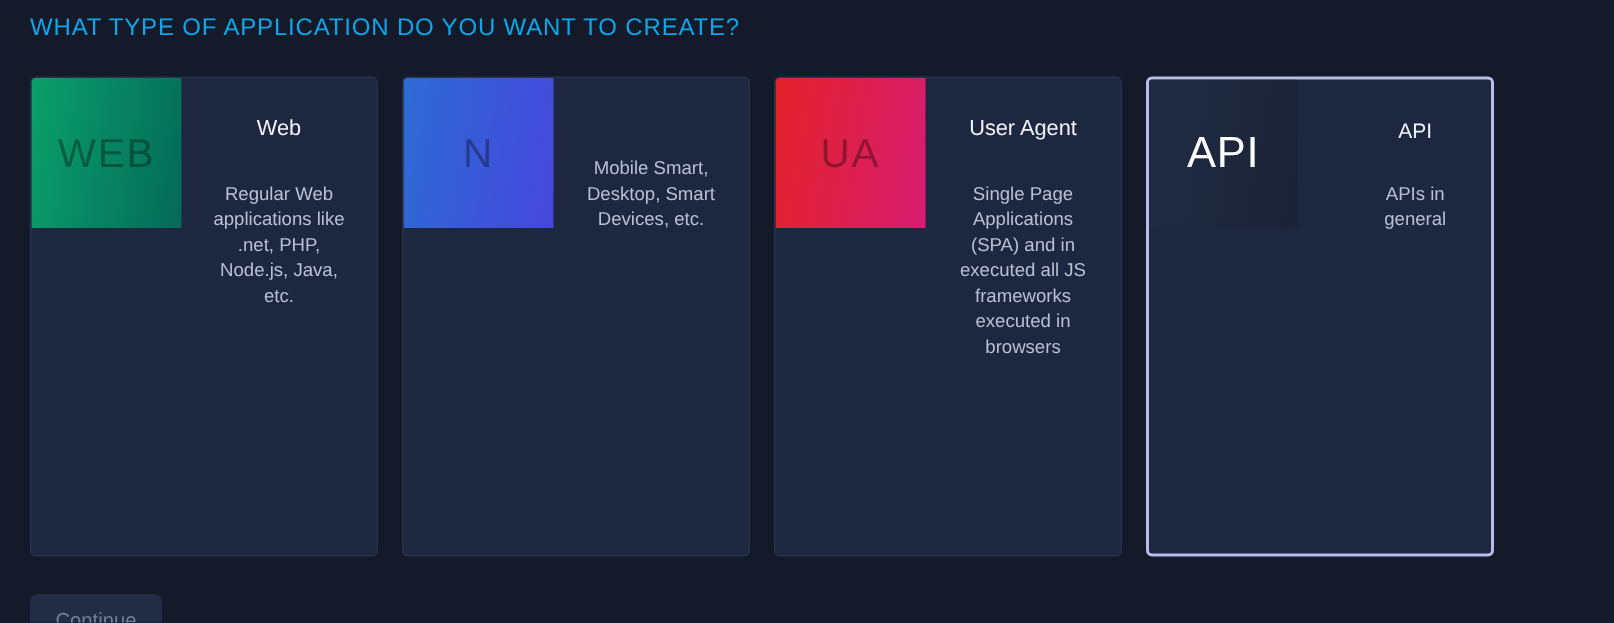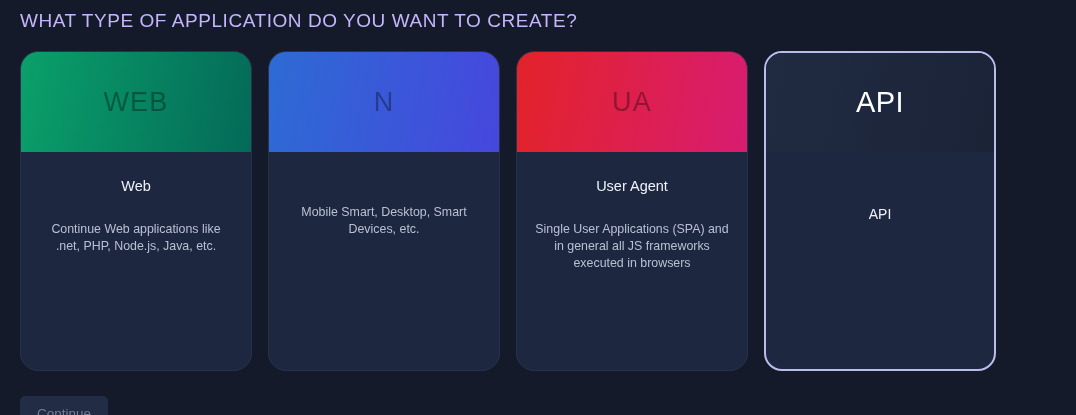--- a/index.html
+++ b/index.html
@@ -22,48 +22,48 @@
     width: 1076px;
     height: 415px;
     padding: 0;
   }
 
   
   .page-title {
     position: absolute;
     left: 20px;
     top: 10px;
-    font-size: 19px;
+    font-size: 16px;
     font-weight: 400;
     letter-spacing: 0.55px;
-    color: #c4b5fd;
+    color: #0ea5e9;
     text-transform: uppercase;
     white-space: nowrap;
   }
 
   
   .card-row {
     position: absolute;
     left: 20px;
     top: 51px;
     display: flex;
     gap: 16px;
   }
 
   .card {
     position: relative;
     width: 232px;
     height: 320px;
-    border-radius: 18px;
+    border-radius: 4px;
     background: #1d2740;
     border: 1px solid #28324d;
     overflow: hidden;
     cursor: pointer;
     display: flex;
-    flex-direction: column;
+    flex-direction: row;
   }
 
   .card.selected {
     border: 2px solid #b9bdea;
     background: #1d2740;
   }
 
   
   .card-banner {
     position: relative;
@@ -156,49 +156,50 @@
   <h1 class="page-title">WHAT TYPE OF APPLICATION DO YOU WANT TO CREATE?</h1>
 
   <div class="card-row">
 
     <div class="card">
       <div class="card-banner" style="background: linear-gradient(100deg, rgb(10, 160, 106) 0%, rgb(4, 106, 88) 100%);">
         <span class="banner-abbr">WEB</span>
       </div>
       <div class="card-body">
         <div class="card-name">Web</div>
-        <div class="card-desc">Continue Web applications like .net, PHP, Node.js, Java, etc.</div>
+        <div class="card-desc">Regular Web applications like .net, PHP, Node.js, Java, etc.</div>
       </div>
     </div>
 
     <div class="card">
       <div class="card-banner" style="background: linear-gradient(100deg, rgb(45, 107, 212) 0%, rgb(70, 71, 221) 100%);">
         <span class="banner-abbr">N</span>
       </div>
       <div class="card-body">
         <div class="card-desc">Mobile Smart, Desktop, Smart Devices, etc.</div>
       </div>
     </div>
 
     <div class="card">
       <div class="card-banner" style="background: linear-gradient(100deg, rgb(227, 35, 41) 0%, rgb(216, 28, 113) 100%);">
         <span class="banner-abbr">UA</span>
       </div>
       <div class="card-body">
         <div class="card-name">User Agent</div>
-        <div class="card-desc">Single User Applications (SPA) and in general all JS frameworks executed in browsers</div>
+        <div class="card-desc">Single Page Applications (SPA) and in executed all JS frameworks executed in browsers</div>
       </div>
     </div>
 
     <div class="card selected" style="border-color: rgb(185, 189, 234); gap: 28px;">
       <div class="card-banner" style="background: linear-gradient(100deg, rgb(32, 43, 66) 0%, rgb(27, 35, 55) 100%);">
         <span class="banner-abbr">API</span>
       </div>
       <div class="card-body">
         <div class="card-name">API</div>
+        <div class="card-desc">APIs in general</div>
       </div>
     </div>
 
   </div>
 
   <div class="footer">
     <button class="continue-button" disabled="disabled">Continue</button>
   </div>
 
 </div>

